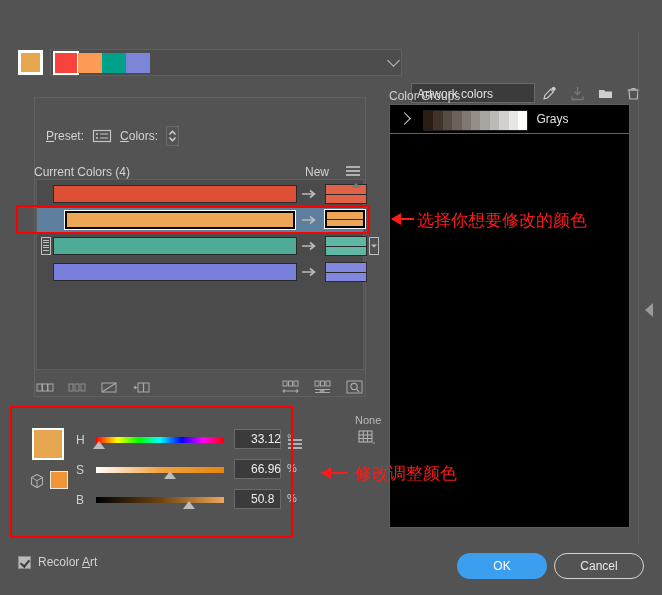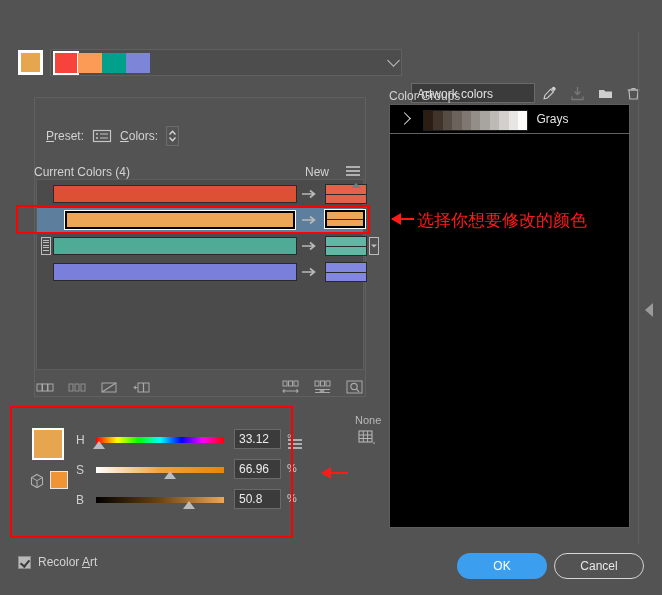--- a/index.html
+++ b/index.html
@@ -119,21 +119,21 @@
   .cubeicon{position:absolute;left:15px;top:63px;width:16px;height:16px;}
   .smallsw{position:absolute;left:36px;top:61px;width:18px;height:18px;background:#f09434;border:1px solid #e8e8e8;box-sizing:border-box;}
 
   .sliderrow{position:absolute;left:62px;height:26px;width:210px;}
   .sliderrow .slbl{position:absolute;left:0;top:5px;width:14px;font-size:12px;color:#cfcfcf;}
   .track{position:absolute;left:20px;top:9px;width:128px;height:6px;}
   .thumb{position:absolute;top:13px;width:0;height:0;border-left:6px solid transparent;border-right:6px solid transparent;border-bottom:8px solid #bcbcbc;}
   .numbox{
     position:absolute;left:158px;top:1px;width:47px;height:20px;
     background:#3b3b3b;border:1px solid #6a6a6a;box-sizing:border-box;
-    color:#ececec;font-size:12px;line-height:18px;padding-left:4px;
+    color:#ececec;font-size:12px;line-height:18px;padding-left:16px;
   }
   .unit{position:absolute;left:211px;top:4px;font-size:11px;color:#cfcfcf;}
   .hsbmenu{position:absolute;left:273px;top:27px;width:16px;height:14px;}
 
   
   .cgtitle{position:absolute;left:389px;top:89px;font-size:12px;color:#d2d2d2;}
   .cgbox{position:absolute;left:389px;top:104px;width:241px;height:424px;border:1px solid #5d5d5d;box-sizing:border-box;background:#000000;}
   .cgrow{position:absolute;left:0;width:100%;height:29px;border-bottom:1px solid #626262;box-sizing:border-box;}
   .cgrow .exp{position:absolute;left:10px;top:9px;width:8px;height:8px;border-right:1.6px solid #dcdcdc;border-top:1.6px solid #dcdcdc;transform:rotate(45deg);}
   .cgrow .strip{position:absolute;left:33px;top:5px;height:19px;display:flex;border:1px solid #1f1f1f;box-sizing:content-box;}
@@ -435,20 +435,21 @@
 
   <div class="vdivider"></div>
   <div class="panelarrow"></div>
 
   <div class="annbox ann1"></div>
   <div class="annarrow ann1arr"></div>
   <div class="anntext ann1txt">选择你想要修改的颜色</div>
 
   <div class="annbox ann2"></div>
   <div class="annarrow ann2arr"></div>
+  <div class="anntext ann2txt">修改调整颜色</div>
 
   <div class="bottombar">
     <div class="chkrow">
       <span class="chk"></span>
       <span class="lbl">Recolor <span class="uline">A</span>rt</span>
     </div>
     <div class="btn ok">OK</div>
     <div class="btn cancel">Cancel</div>
   </div>
 

